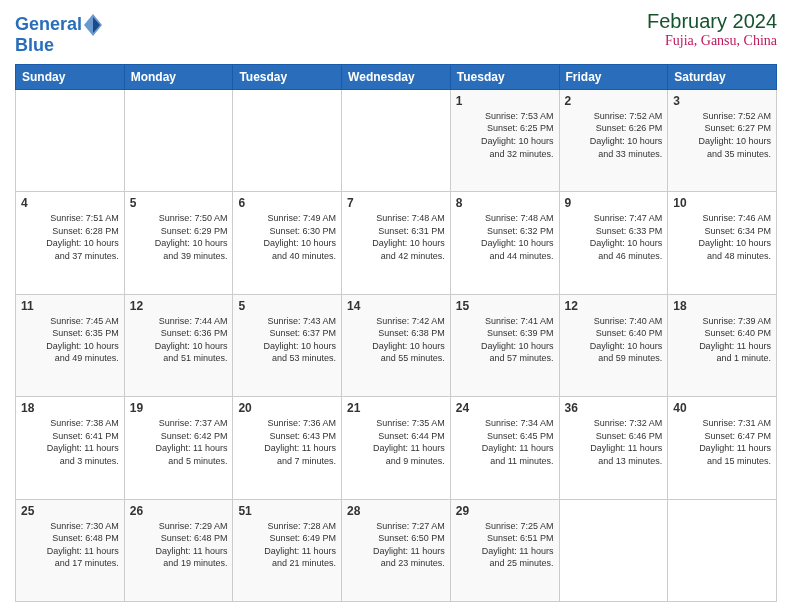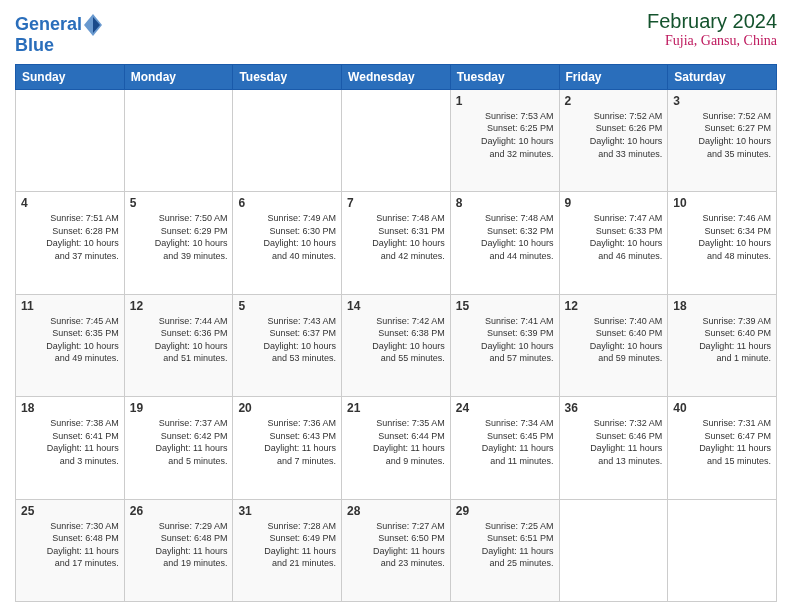--- a/index.html
+++ b/index.html
@@ -249,21 +249,21 @@
         <tr>
           <td>
             <span class="day-num">25</span>
             <div class="day-info">Sunrise: 7:30 AM<br>Sunset: 6:48 PM<br>Daylight: 11 hours<br>and 17 minutes.</div>
           </td>
           <td>
             <span class="day-num">26</span>
             <div class="day-info">Sunrise: 7:29 AM<br>Sunset: 6:48 PM<br>Daylight: 11 hours<br>and 19 minutes.</div>
           </td>
           <td>
-            <span class="day-num">31</span>
+            <span class="day-num">51</span>
             <div class="day-info">Sunrise: 7:28 AM<br>Sunset: 6:49 PM<br>Daylight: 11 hours<br>and 21 minutes.</div>
           </td>
           <td>
             <span class="day-num">28</span>
             <div class="day-info">Sunrise: 7:27 AM<br>Sunset: 6:50 PM<br>Daylight: 11 hours<br>and 23 minutes.</div>
           </td>
           <td>
             <span class="day-num">29</span>
             <div class="day-info">Sunrise: 7:25 AM<br>Sunset: 6:51 PM<br>Daylight: 11 hours<br>and 25 minutes.</div>
           </td>

